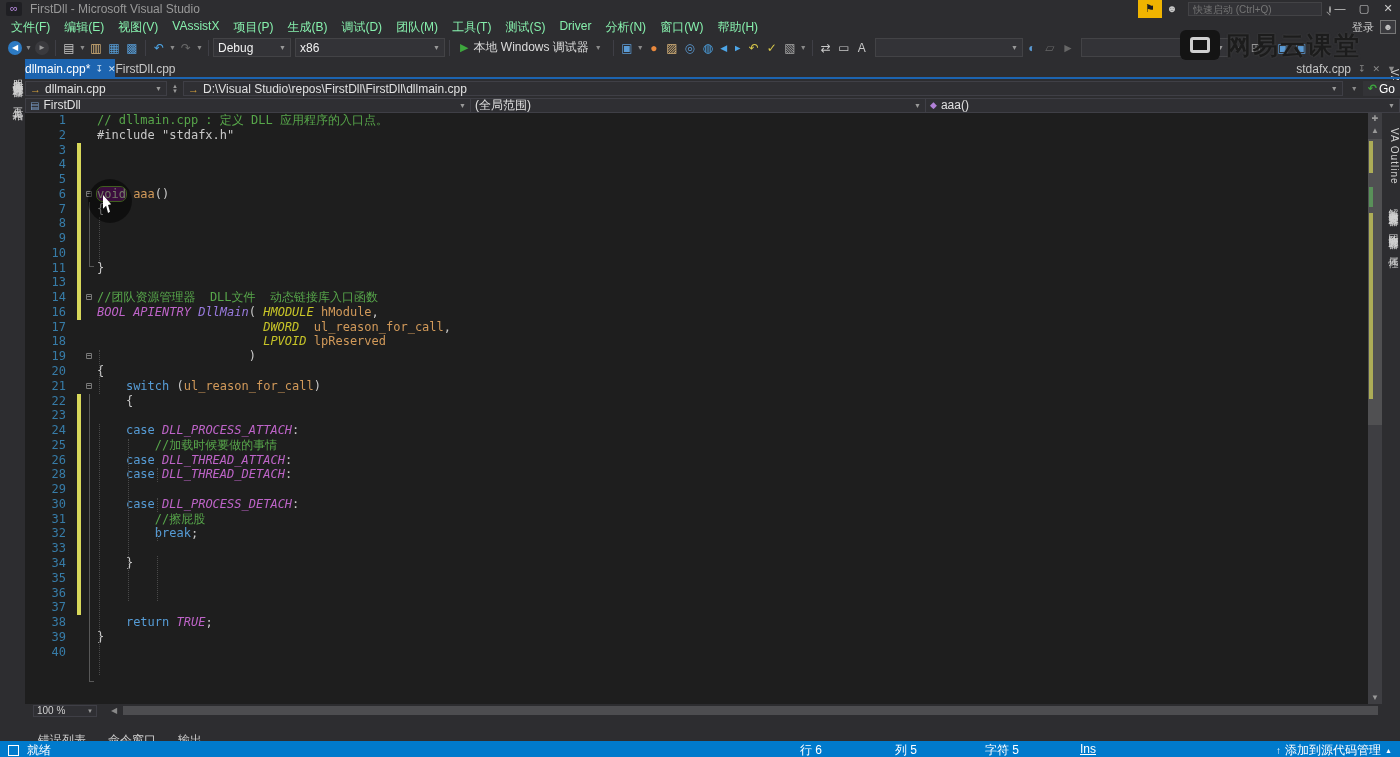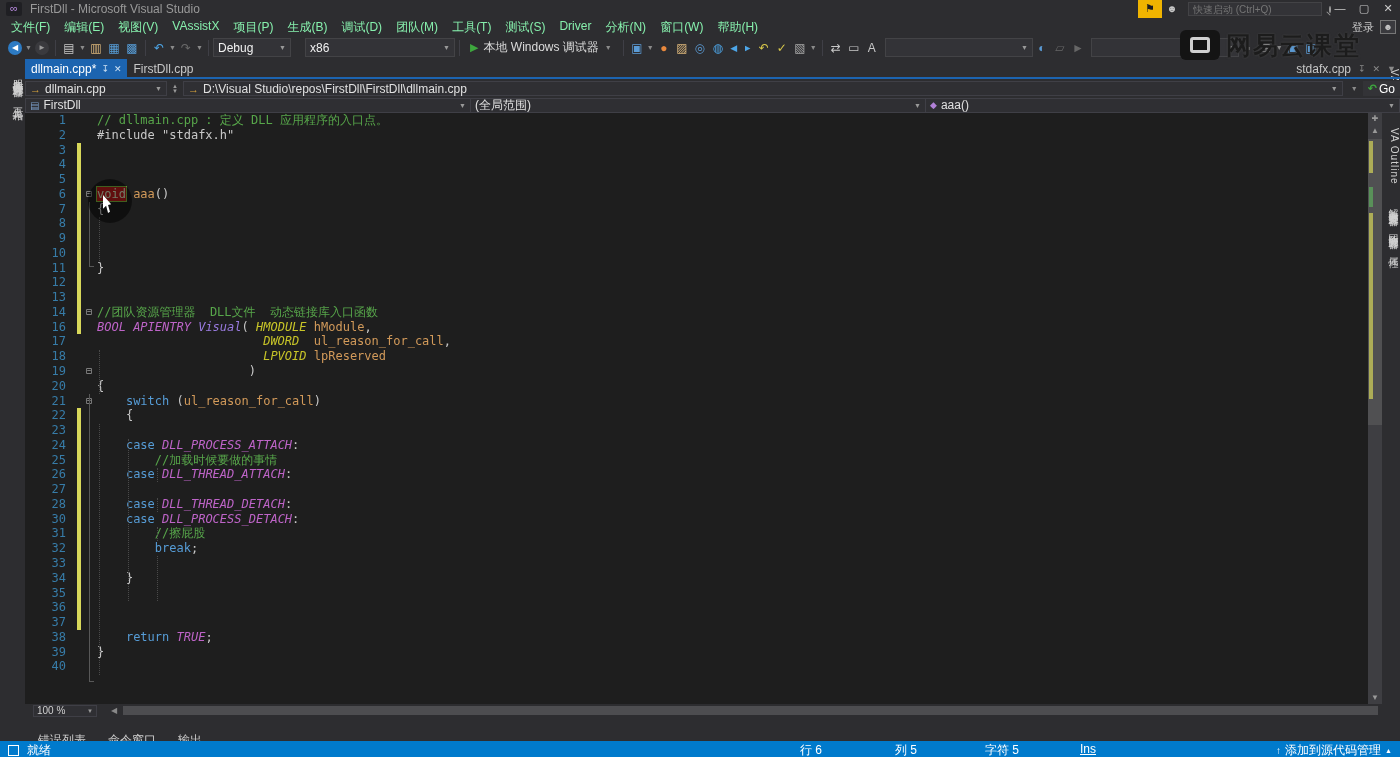--- a/index.html
+++ b/index.html
@@ -62,21 +62,21 @@
 
   
   #left-strip { position:absolute; left:0; top:59px; width:25px; height:645px; background:#2d2d30; }
   #right-strip { position:absolute; left:1382px; top:59px; width:18px; height:645px; background:#2d2d30; }
   .vtab { writing-mode:vertical-rl; color:#d0d0d0; font-size:11px; padding:8px 0; margin:4px auto;
           display:block; text-align:center; width:100%; letter-spacing:1px; }
   #right-strip .vtab { font-size:10px; padding:6px 0; }
 
   
   #tabrow { position:absolute; left:25px; top:59px; width:1375px; height:19px; display:flex; }
-  .doc-tab { display:flex; align-items:center; padding:0 6px; font-size:12px; color:#c8c8c8; gap:5px;justify-content:flex-end; }
+  .doc-tab { display:flex; align-items:center; padding:0 0; font-size:12px; color:#c8c8c8; gap:5px;justify-content:flex-end; }
   .doc-tab.active { background:#1c64b0; color:#ffffff; }
   .doc-tab .ticon { font-size:9px; color:#cfe3f5; }
   #tab-underline { position:absolute; left:25px; top:77px; width:1375px; height:2px; background:#1c64b0; }
   #float-tab { position:absolute; right:4px; top:0; height:19px; display:flex; align-items:center; gap:7px;
                color:#c8c8c8; font-size:12px; }
   #float-tab .ticon { color:#8a8a8a; font-size:9px; }
 
   
   #navbar1 { position:absolute; left:25px; top:80px; width:1375px; height:17px; background:#2d2d30;
              display:flex; align-items:center; gap:3px; }
@@ -104,21 +104,21 @@
   .ln-chg.on { background:#d8d85a; }
   .ln-fold { width:12px; margin-left:2px; flex:none; text-align:center; color:#9a9a9a; font-size:10px; }
   .ln-code { white-space:pre; margin-left:2px; }
   .seg-cmt { color:#57a64a; }
   .seg-kw { color:#569cd6; }
   .seg-macro { color:#be64c8; font-style:italic; }
   .seg-func { color:#9a7be0; font-style:italic; }
   .seg-type { color:#c8c528; font-style:italic; }
   .seg-param { color:#d29a5a; }
   .seg-plain { color:#c8c8c8; }
-  .seg-sel { background:#b91c1c; outline:1px solid #7cb43c; color:#d8e8c0; border-radius:0; }
+  .seg-sel { background:#701a75; outline:1px solid #7cb43c; color:#d8e8c0; border-radius:6px; }
   .guide { position:absolute; border-left:1px dotted #4a4a4a; width:0; }
   .connector { position:absolute; border-left:1px solid #585858; border-bottom:1px solid #585858; width:5px; }
   #mouse-circle { position:absolute; left:63px; top:66px; width:44px; height:44px; border-radius:50%;
                   background:rgba(0,0,0,0.48); }
   #mouse-cursor { position:absolute; left:78px; top:82px; width:12px; height:18px; background:#ffffff;
                   clip-path:polygon(0 0,0 76%,26% 60%,42% 100%,58% 93%,42% 55%,68% 52%);
                   filter:drop-shadow(0 0 1px #000); }
 
   
   #vscroll { position:absolute; left:1368px; top:113px; width:14px; height:591px; background:#3e3e42; }
@@ -215,21 +215,21 @@
         <span class="tbi" style="color: rgb(77, 166, 232);">↶</span>
         <span class="tb-caret">▼</span>
         <span class="tbi" style="color: rgb(106, 106, 106);">↷</span>
         <span class="tb-caret">▼</span>
         <span class="tb-sep"></span>
       </span>
     <div class="combo" style="width:78px;">
       <span class="val">Debug</span>
       <span class="caret">▼</span>
     </div>
-    <div class="combo" style="width:150px;margin-left:14px;">
+    <div class="combo" style="width:150px;margin-left:4px;">
       <span class="val">x86</span>
       <span class="caret">▼</span>
     </div>
     <span class="tb-sep"></span>
     <div id="run-button">
       <span class="play">▶</span>
       <span class="lbl">本地 Windows 调试器</span>
       <span class="tb-caret">▼</span>
     </div>
     <span id="tb-g2" style="display:flex;align-items:center;">
@@ -415,42 +415,36 @@
           <span class="ln-fold"></span>
           <span class="ln-code"></span>
         </div>
         <div class="ln">
           <span class="ln-num">11</span>
           <span class="ln-chg on"></span>
           <span class="ln-fold"></span>
           <span class="ln-code"><span class="seg-plain">}</span></span>
         </div>
         <div class="ln">
-          <span class="ln-num">12</span>
-          <span class="ln-chg on"></span>
-          <span class="ln-fold"></span>
-          <span class="ln-code"></span>
-        </div>
-        <div class="ln">
           <span class="ln-num">13</span>
           <span class="ln-chg on"></span>
           <span class="ln-fold"></span>
           <span class="ln-code"></span>
         </div>
         <div class="ln">
           <span class="ln-num">14</span>
           <span class="ln-chg on"></span>
           <span class="ln-fold">⊟</span>
           <span class="ln-code"><span class="seg-cmt">//团队资源管理器  DLL文件  动态链接库入口函数</span></span>
         </div>
         <div class="ln">
           <span class="ln-num">16</span>
           <span class="ln-chg on"></span>
           <span class="ln-fold"></span>
-          <span class="ln-code"><span class="seg-macro">BOOL</span><span class="seg-plain"> </span><span class="seg-macro">APIENTRY</span><span class="seg-plain"> </span><span class="seg-func">Visual</span><span class="seg-plain">( </span><span class="seg-type">HMODULE</span><span class="seg-plain"> </span><span class="seg-param">hModule</span><span class="seg-plain">,</span></span>
+          <span class="ln-code"><span class="seg-macro">BOOL</span><span class="seg-plain"> </span><span class="seg-macro">APIENTRY</span><span class="seg-plain"> </span><span class="seg-func">DllMain</span><span class="seg-plain">( </span><span class="seg-type">HMODULE</span><span class="seg-plain"> </span><span class="seg-param">hModule</span><span class="seg-plain">,</span></span>
         </div>
         <div class="ln">
           <span class="ln-num">17</span>
           <span class="ln-chg"></span>
           <span class="ln-fold"></span>
           <span class="ln-code"><span class="seg-plain">                       </span><span class="seg-type">DWORD</span><span class="seg-plain">  </span><span class="seg-param">ul_reason_for_call</span><span class="seg-plain">,</span></span>
         </div>
         <div class="ln">
           <span class="ln-num">18</span>
           <span class="ln-chg"></span>
@@ -499,30 +493,30 @@
           <span class="ln-fold"></span>
           <span class="ln-code"><span class="seg-plain">        </span><span class="seg-cmt">//加载时候要做的事情</span></span>
         </div>
         <div class="ln">
           <span class="ln-num">26</span>
           <span class="ln-chg on"></span>
           <span class="ln-fold"></span>
           <span class="ln-code"><span class="seg-plain">    </span><span class="seg-kw">case</span><span class="seg-plain"> </span><span class="seg-macro">DLL_THREAD_ATTACH</span><span class="seg-plain">:</span></span>
         </div>
         <div class="ln">
-          <span class="ln-num">27</span>
-          <span class="ln-chg on"></span>
-          <span class="ln-fold"></span>
-          <span class="ln-code"></span>
-        </div>
-        <div class="ln">
           <span class="ln-num">28</span>
           <span class="ln-chg on"></span>
           <span class="ln-fold"></span>
           <span class="ln-code"><span class="seg-plain">    </span><span class="seg-kw">case</span><span class="seg-plain"> </span><span class="seg-macro">DLL_THREAD_DETACH</span><span class="seg-plain">:</span></span>
+        </div>
+        <div class="ln">
+          <span class="ln-num">29</span>
+          <span class="ln-chg on"></span>
+          <span class="ln-fold"></span>
+          <span class="ln-code"></span>
         </div>
         <div class="ln">
           <span class="ln-num">30</span>
           <span class="ln-chg on"></span>
           <span class="ln-fold"></span>
           <span class="ln-code"><span class="seg-plain">    </span><span class="seg-kw">case</span><span class="seg-plain"> </span><span class="seg-macro">DLL_PROCESS_DETACH</span><span class="seg-plain">:</span></span>
         </div>
         <div class="ln">
           <span class="ln-num">31</span>
           <span class="ln-chg on"></span>

